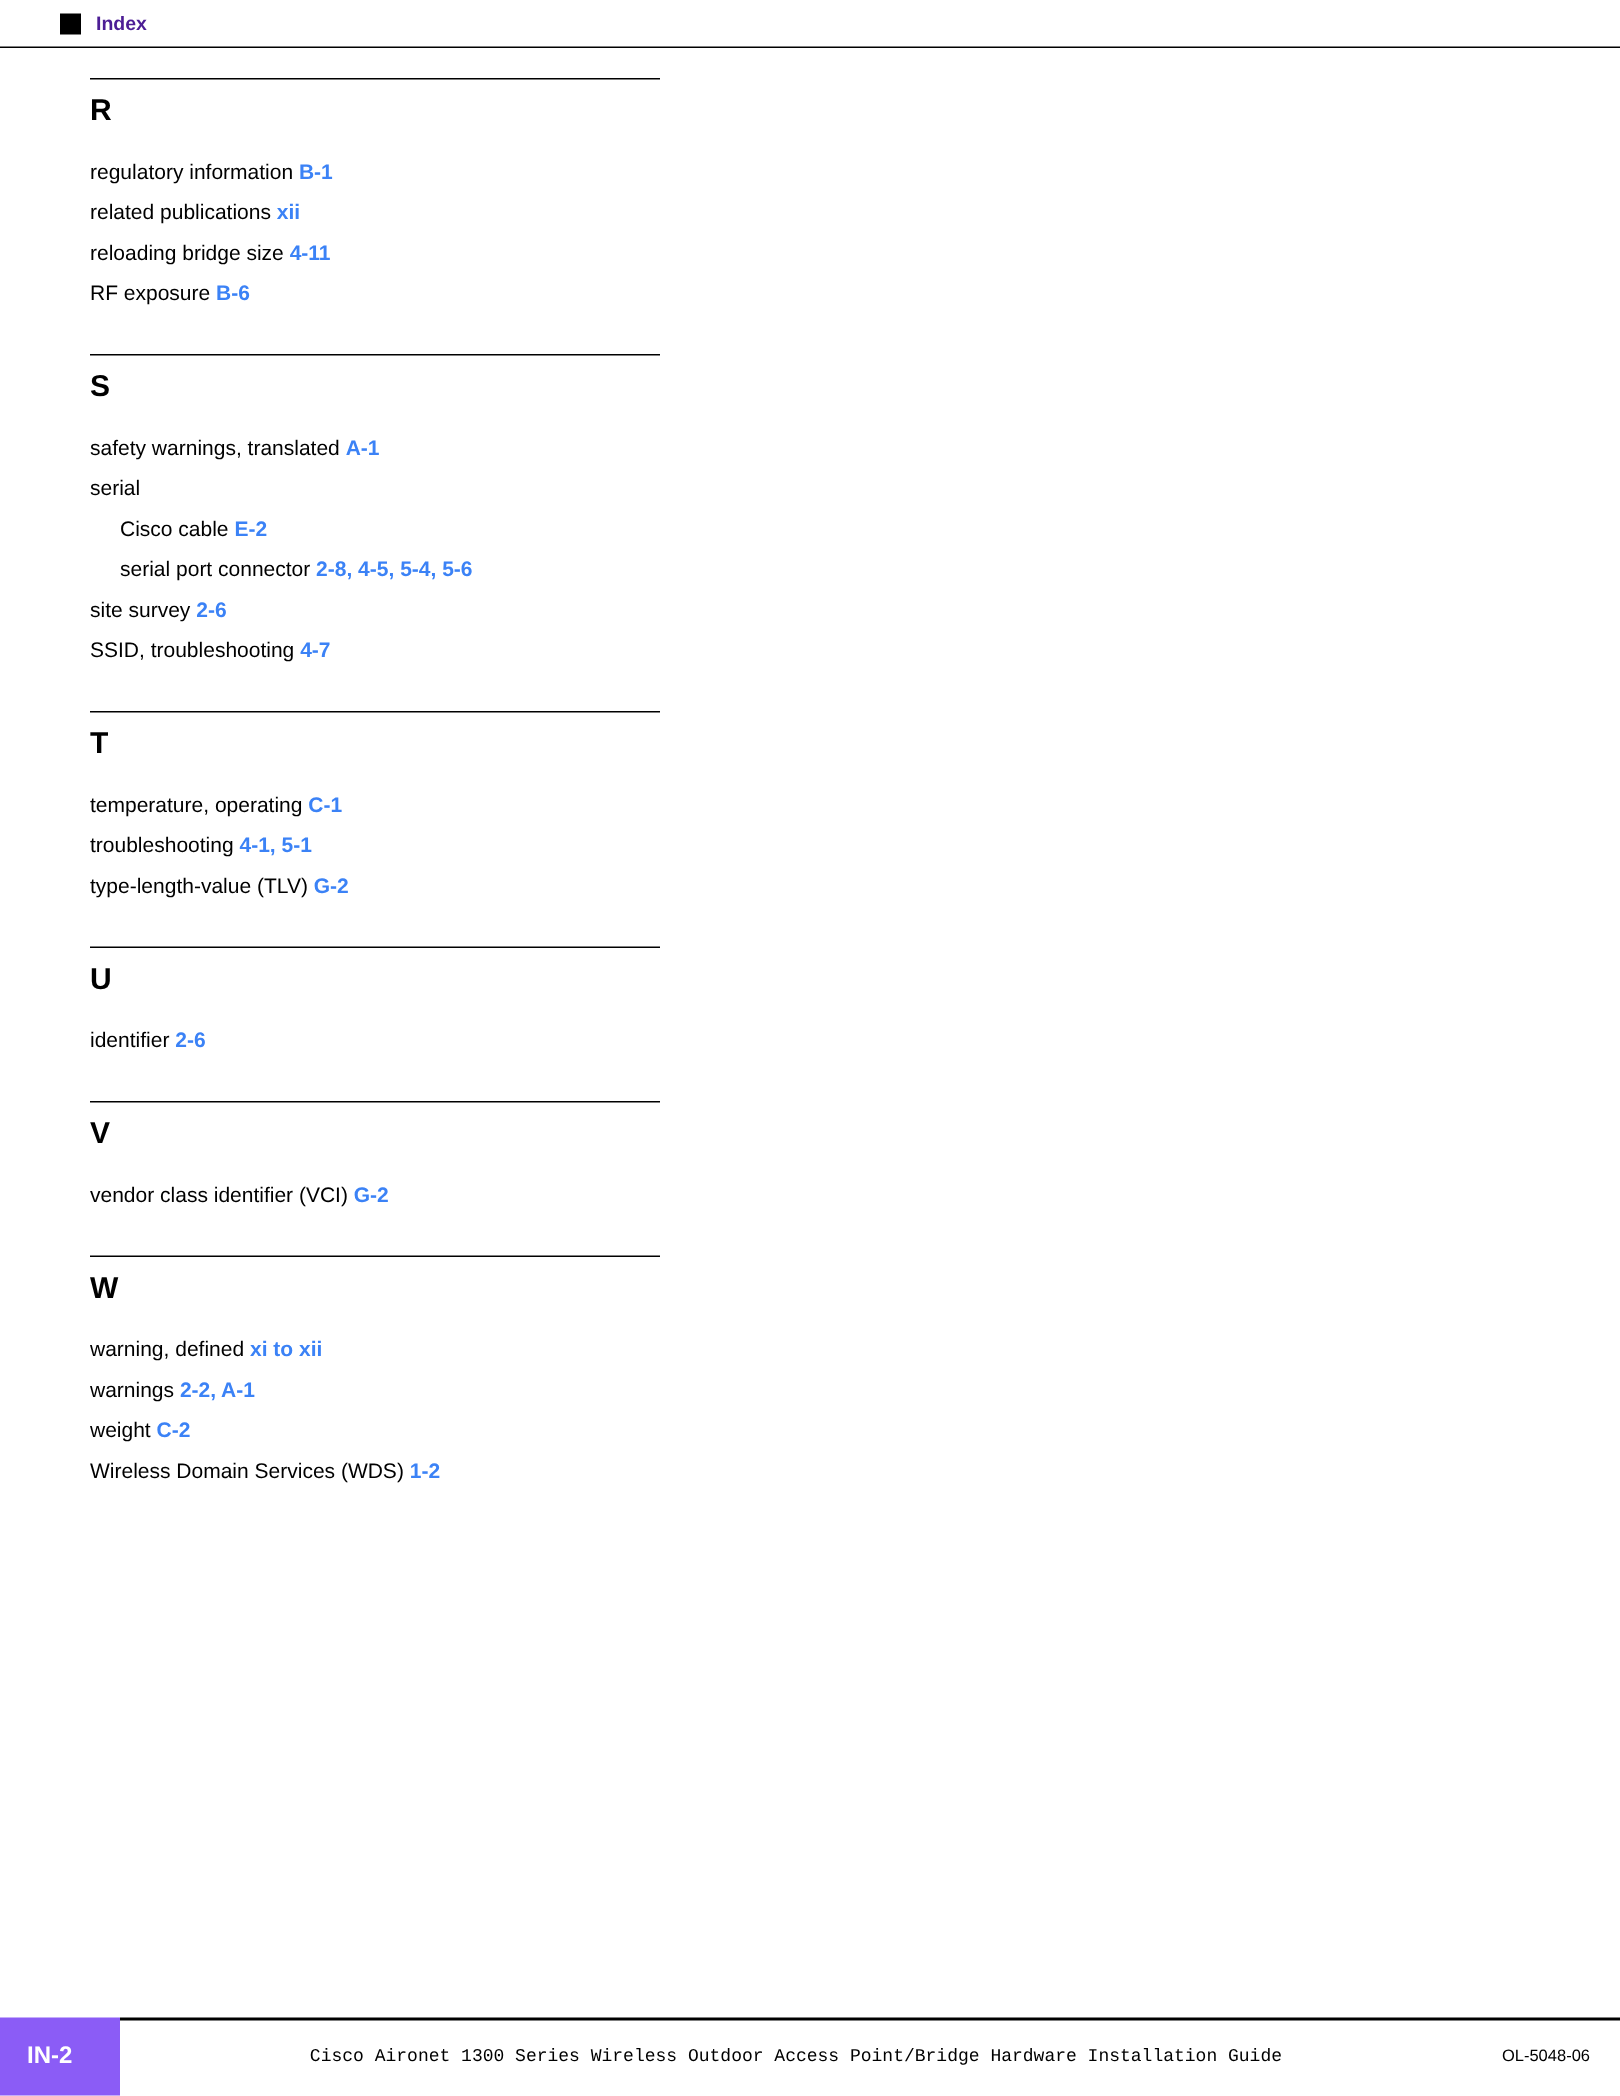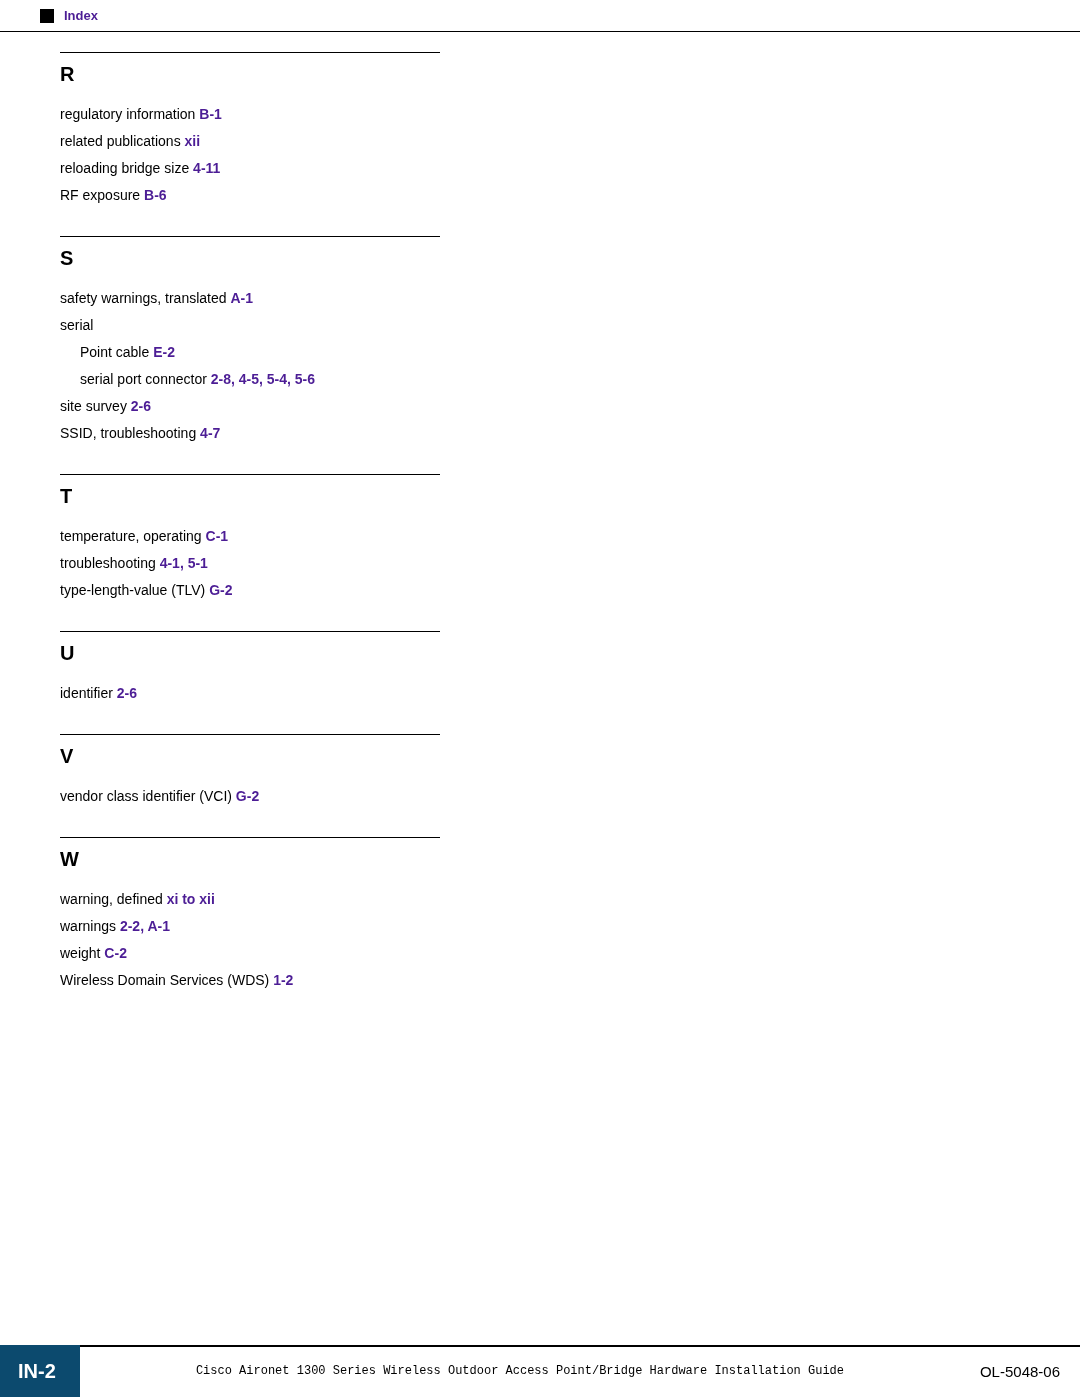--- a/index.html
+++ b/index.html
@@ -82,60 +82,60 @@
       color: #000;
       line-height: 1.5;
     }
 
     .index-entry.sub-entry {
       padding-left: 20px;
     }
 
     
     .link {
-      color: #4c1d95;
+      color: #3b82f6;
       font-weight: bold;
       text-decoration: none;
     }
 
     
     .footer {
       position: absolute;
       bottom: 0;
       left: 0;
       right: 0;
       height: 52px;
       display: flex;
       align-items: center;
     }
 
     .footer-left {
-      background: #0c4a6e;
+      background: #8b5cf6;
       color: #fff;
-      font-size: 20px;
+      font-size: 16px;
       font-weight: bold;
       padding: 10px 18px;
       height: 100%;
       display: flex;
       align-items: center;
       min-width: 80px;
     }
 
     .footer-center {
       flex: 1;
       text-align: center;
       font-size: 12px;
       color: #000;
       padding: 0 20px;
       font-family: Liberation Mono, monospace;
     }
 
     .footer-right {
       padding: 10px 20px;
-      font-size: 15px;
+      font-size: 11px;
       color: #000;
     }
 
     .footer-border-top {
       border-top: 2px solid #000;
       position: absolute;
       top: 0;
       left: 80px;
       right: 0;
     }
@@ -158,21 +158,21 @@
         <div class="index-entry"><span>regulatory information</span>   <a class="link" href="#">B-1</a></div>
         <div class="index-entry"><span>related publications</span>   <a class="link" href="#">xii</a></div>
         <div class="index-entry"><span>reloading bridge size</span>   <a class="link" href="#">4-11</a></div>
         <div class="index-entry"><span>RF exposure</span>   <a class="link" href="#">B-6</a></div>
       </div>
       <div class="index-section">
         <hr class="section-divider">
         <div class="section-heading">S</div>
         <div class="index-entry"><span>safety warnings, translated</span>   <a class="link" href="#">A-1</a></div>
         <div class="index-entry"><span>serial</span></div>
-        <div class="index-entry sub-entry"><span>Point cable</span>   <a class="link" href="#">E-2</a></div>
+        <div class="index-entry sub-entry"><span>Cisco cable</span>   <a class="link" href="#">E-2</a></div>
         <div class="index-entry sub-entry"><span>serial port connector</span>   <a class="link" href="#">2-8, 4-5, 5-4, 5-6</a></div>
         <div class="index-entry"><span>site survey</span>   <a class="link" href="#">2-6</a></div>
         <div class="index-entry"><span>SSID, troubleshooting</span>   <a class="link" href="#">4-7</a></div>
       </div>
       <div class="index-section">
         <hr class="section-divider">
         <div class="section-heading">T</div>
         <div class="index-entry"><span>temperature, operating</span>   <a class="link" href="#">C-1</a></div>
         <div class="index-entry"><span>troubleshooting</span>   <a class="link" href="#">4-1, 5-1</a></div>
         <div class="index-entry"><span>type-length-value (TLV)</span>   <a class="link" href="#">G-2</a></div>

